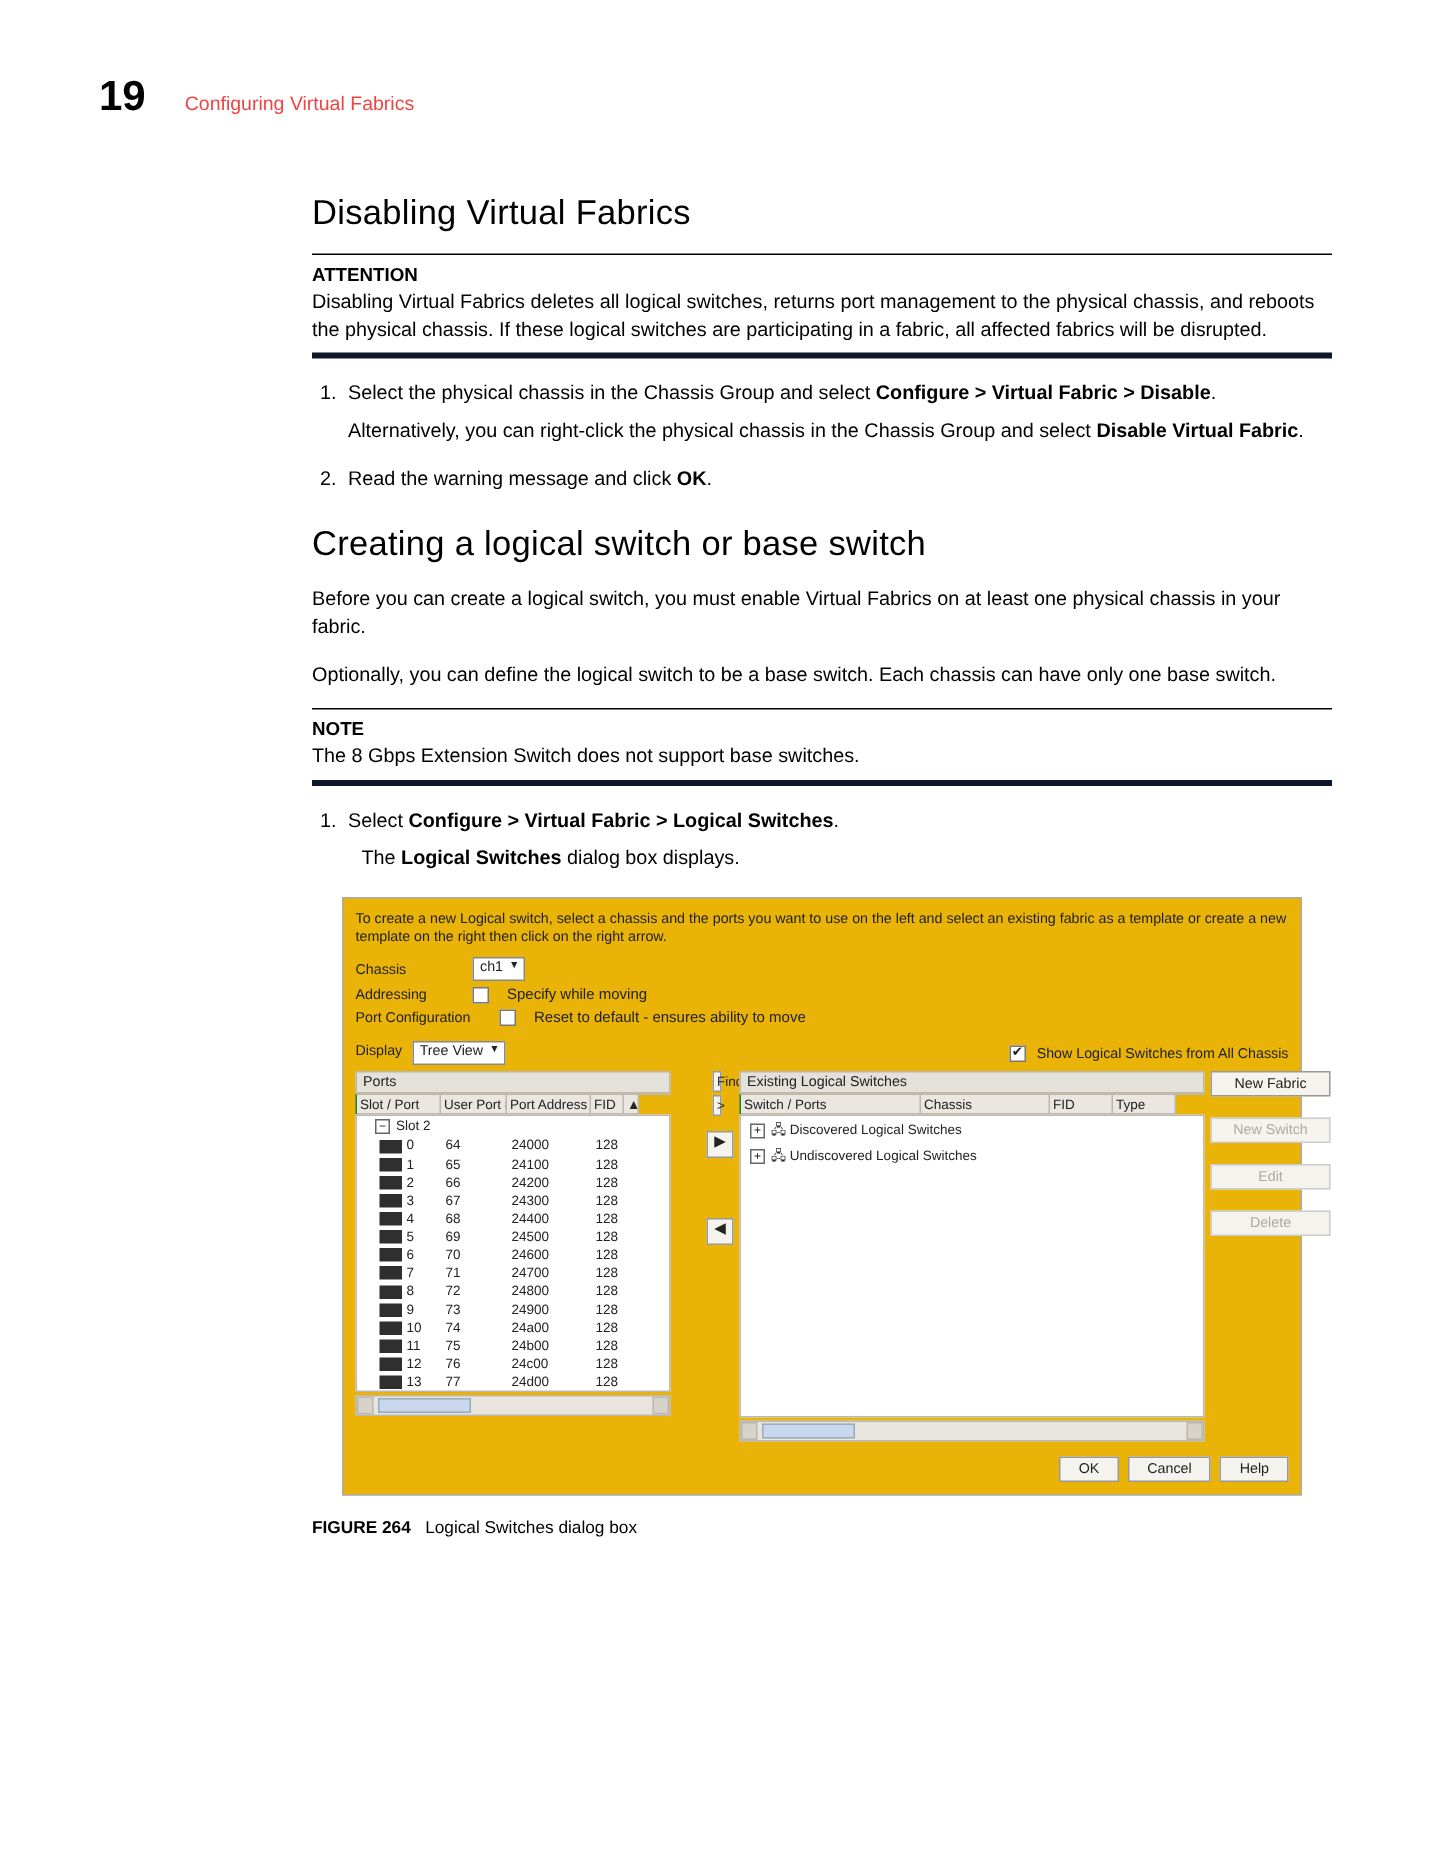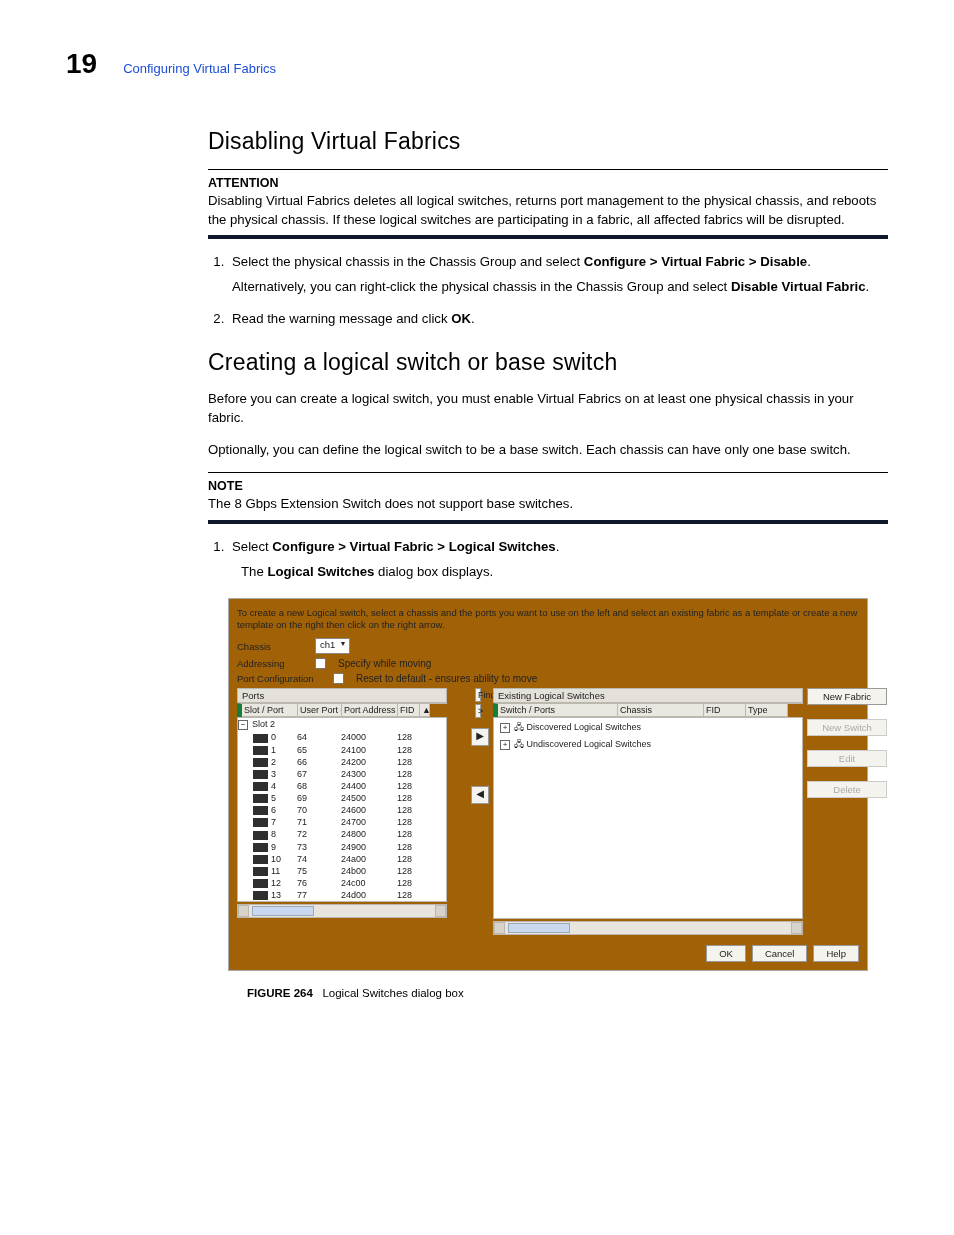--- a/index.html
+++ b/index.html
@@ -11,76 +11,76 @@
     width: 954px;
     box-sizing: border-box;
   }
   .page-header {
     display: flex;
     align-items: baseline;
     gap: 26px;
     margin-bottom: 48px;
   }
   .page-number { font-size: 28px; font-weight: 700; }
-  .page-section { font-size: 13px; color: #1d4ed8; }
+  .page-section { font-size: 13px; color: #ef4444; }
 
   .content { margin-left: 142px; }
 
   h1 { font-size: 23px; font-weight: 500; margin: 20px 0 14px 0; font-family: "Helvetica Neue", Arial, sans-serif; letter-spacing:.2px;}
   .callout-label { font-size:12.5px; font-weight:700; margin-bottom:2px;}
   p, li { font-size:13.2px; line-height:1.42; }
   .note-box { border-top:1px solid #000; border-bottom:4px solid #0f172a; padding:6px 0; margin:10px 0 14px 0;}
   ol { padding-left: 20px; margin: 14px 0; }
   ol li { margin-bottom: 10px; padding-left:4px;}
   .indent { margin-left: 9px; margin-top:6px;}
   b { font-weight:700; }
 
   
   .dlg-wrap { margin: 16px 0 8px 0; }
   .dlg {
     border:1px solid #aaa; padding:8px; font-size:10px; color:#222;
-    background:#a16207; font-family: Arial, sans-serif;
+    background:#eab308; font-family: Arial, sans-serif;
     box-sizing:border-box; width:640px; margin:0 auto;
   }
   .dlg .tip { font-size:9.5px; margin-bottom:8px; line-height:1.25;}
   .dlg .row { display:flex; align-items:center; gap:8px; margin-bottom:4px;}
   .dlg .lbl1 { width:70px; font-size:9.5px;}
   .sel { border:1px solid #888; background:#fff; padding:0 14px 0 4px; height:14px; font-size:9.5px; position:relative; display:inline-block;}
   .sel::after { content:"▼"; font-size:7px; position:absolute; right:3px; top:1px;}
   .chk { display:inline-block; width:9px; height:9px; border:1px solid #777; background:#fff; vertical-align:middle; margin-right:4px; position:relative;}
   .chk.checked::after { content:"✔"; position:absolute; font-size:9px; left:0; top:-2px;}
   .toolbar-row { display:flex; justify-content:space-between; align-items:center; margin:10px 0 4px 0; font-size:9.5px;}
   .panel-area { display:grid; grid-template-columns: 210px 16px 18px 310px 80px; gap:4px; align-items:start;}
   .panel-title { background:#e4e0da; border:1px solid #bcb8b0; padding:1px 4px; font-size:9.5px;}
-  .cols-head, .cols-head2 { display:grid; border-top:1px solid #bcb8b0; border-left:5px solid #15803d;}
+  .cols-head, .cols-head2 { display:grid; border-top:1px solid #bcb8b0; border-left:1px solid #15803d;}
   .cols-head { grid-template-columns: 56px 44px 56px 22px 10px;}
   .cols-head2 { grid-template-columns: 120px 86px 42px 42px;}
   .cols-head span, .cols-head2 span { border-right:1px solid #bcb8b0; border-bottom:1px solid #bcb8b0; background:#eae7e0; padding:1px 2px; font-size:9px; white-space:nowrap; overflow:hidden;}
   .left-tbl { border:1px solid #bcb8b0; background:#fff; font-size:9px;}
   .lt-row { display:grid; grid-template-columns: 56px 44px 56px 22px; }
   .lt-row span { padding:1px 3px; border-bottom:0px solid #eee; white-space:nowrap;}
-  .slot-row { padding:1px 0;}
+  .slot-row { padding:1px 12px;}
   .tree-ico { display:inline-block; width:8px; height:8px; border:1px solid #666; background:#fff; font-size:8px; line-height:7px; text-align:center; margin-right:4px;}
   .port-ico { display:inline-block; width:9px; height:7px; background:#2f2f2f; margin:0 3px 0 12px; vertical-align:middle;}
   .find-col { text-align:center;margin-left:24px;}
   .find-btn { border:1px solid #999; background:#f5f3ee; padding:1px 2px; font-size:9px; display:block; margin-bottom:2px;}
   .r-arrow-btn { width:16px; height:16px; border:1px solid #999; background:#f5f3ee; font-size:10px; line-height:14px; text-align:center; margin:40px 0 6px 0;}
   .right-panel { border:1px solid #bcb8b0; background:#fff; min-height:196px; padding:2px 0; font-size:9px;}
   .r-line { padding:0 4px 1px 6px;}
   .btn-stack { display:flex; flex-direction:column; gap:14px;}
   .btn { border:1px solid #999; background:#f5f3ee; padding:2px 0; text-align:center; font-size:9.5px;}
   .btn.dis { color:#aaa; border-color:#ccc;}
   .bottom-scroll { height:12px; border:1px solid #bcb8b0; background:#e8e5df; position:relative; margin-top:2px;}
   .bottom-scroll::before, .bottom-scroll::after { content:""; position:absolute; top:0; bottom:0; width:11px; background:#d7d3cb; border:1px solid #bcb8b0; box-sizing:border-box;}
   .bottom-scroll::before{left:0;} .bottom-scroll::after{right:0;}
   .hthumb { position:absolute; left:14px; top:1px; bottom:1px; width:60px; background:#c9d7ef; border:1px solid #9ab;}
   .dlg-actions { display:flex; justify-content:flex-end; gap:6px; margin-top:10px;}
   .dlg-actions .btn { padding:2px 12px;}
   .fig-cap { font-size:11.5px; margin-top:14px;}
-  .fig-cap b { font-weight:700;margin-left:39px;}
+  .fig-cap b { font-weight:700;}
 </style>
 </head>
 <body>
 
 <div class="page-header">
   <span class="page-number">19</span>
   <span class="page-section">Configuring Virtual Fabrics</span>
 </div>
 
 <div class="content">
@@ -133,20 +133,30 @@
         <span class="lbl1">Addressing</span>
         <span class="chk"></span>
         <span>Specify while moving</span>
       </div>
       <div class="row">
         <span class="lbl1" style="width:88px">Port Configuration</span>
         <span class="chk"></span>
         <span>Reset to default - ensures ability to move</span>
       </div>
 
+      <div class="toolbar-row">
+        <div>
+          <span>Display</span>
+          <span class="sel" style="margin-left:4px">Tree View</span>
+        </div>
+        <div>
+          <span class="chk checked"></span>
+          <span>Show Logical Switches from All Chassis</span>
+        </div>
+      </div>
 
       <div class="panel-area">
 
         <div>
           <div class="panel-title">Ports</div>
           <div class="cols-head">
             <span>Slot / Port</span>
             <span>User Port #</span>
             <span>Port Address</span>
             <span>FID</span>

